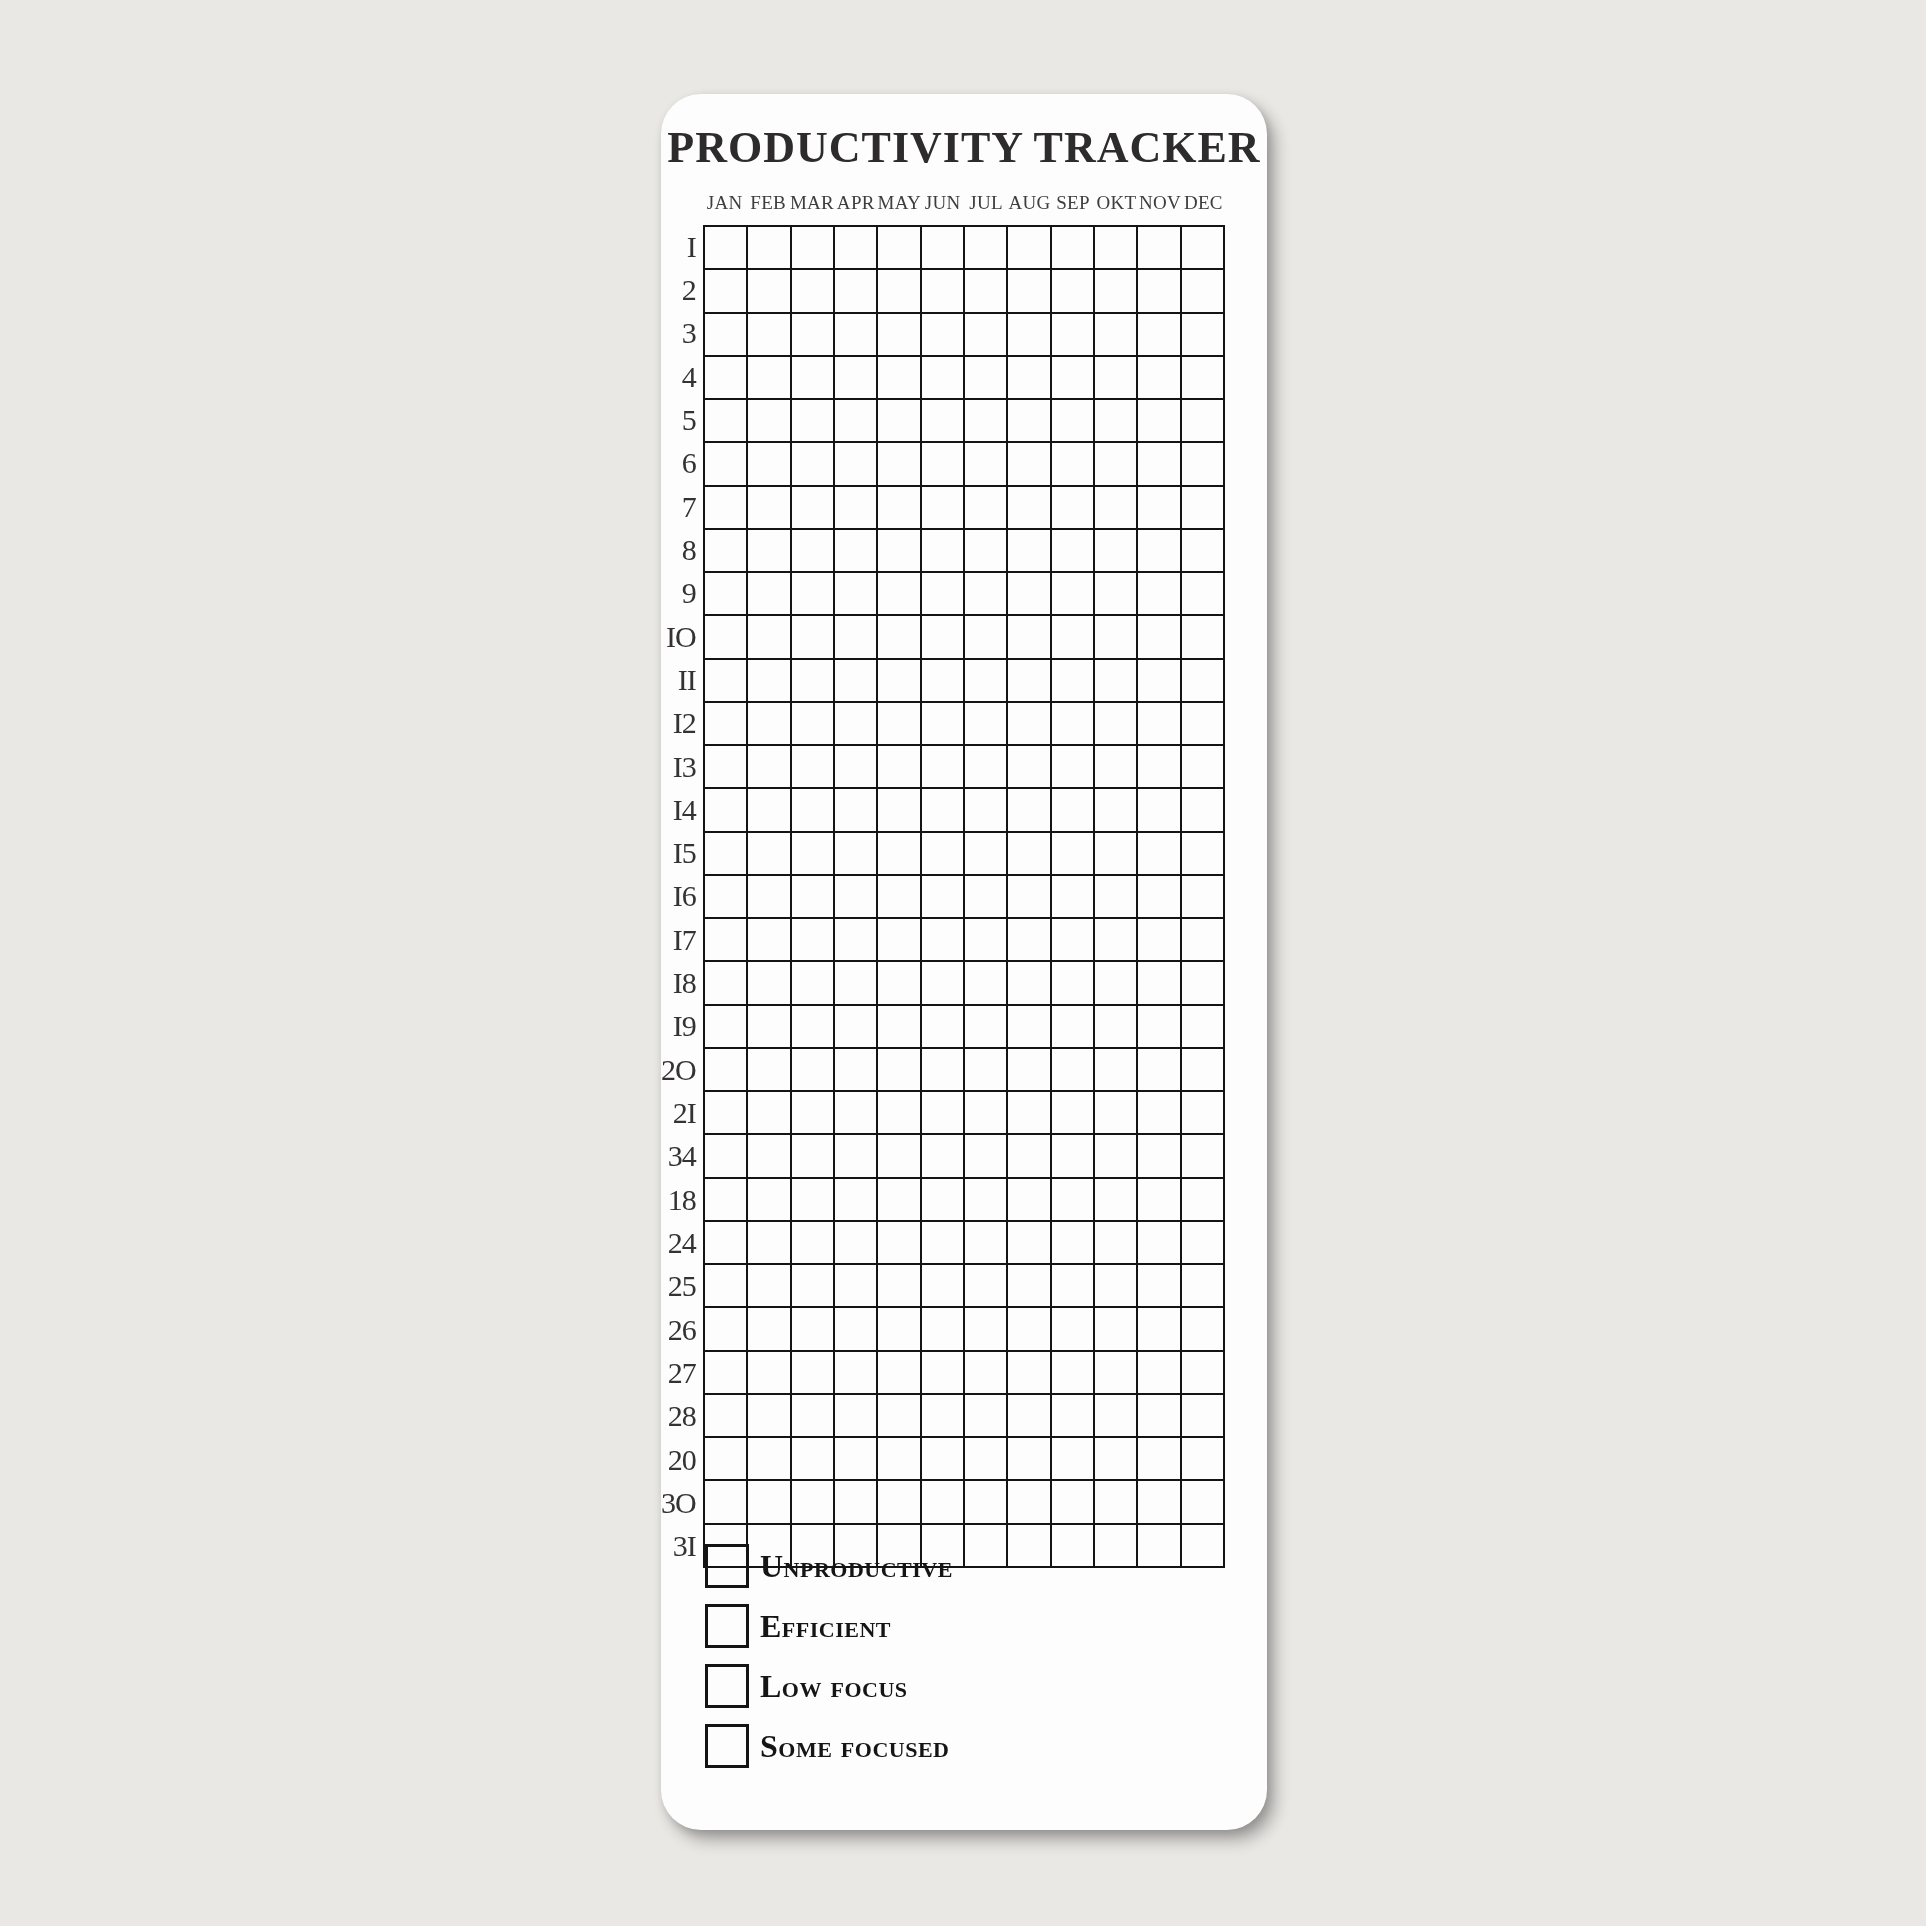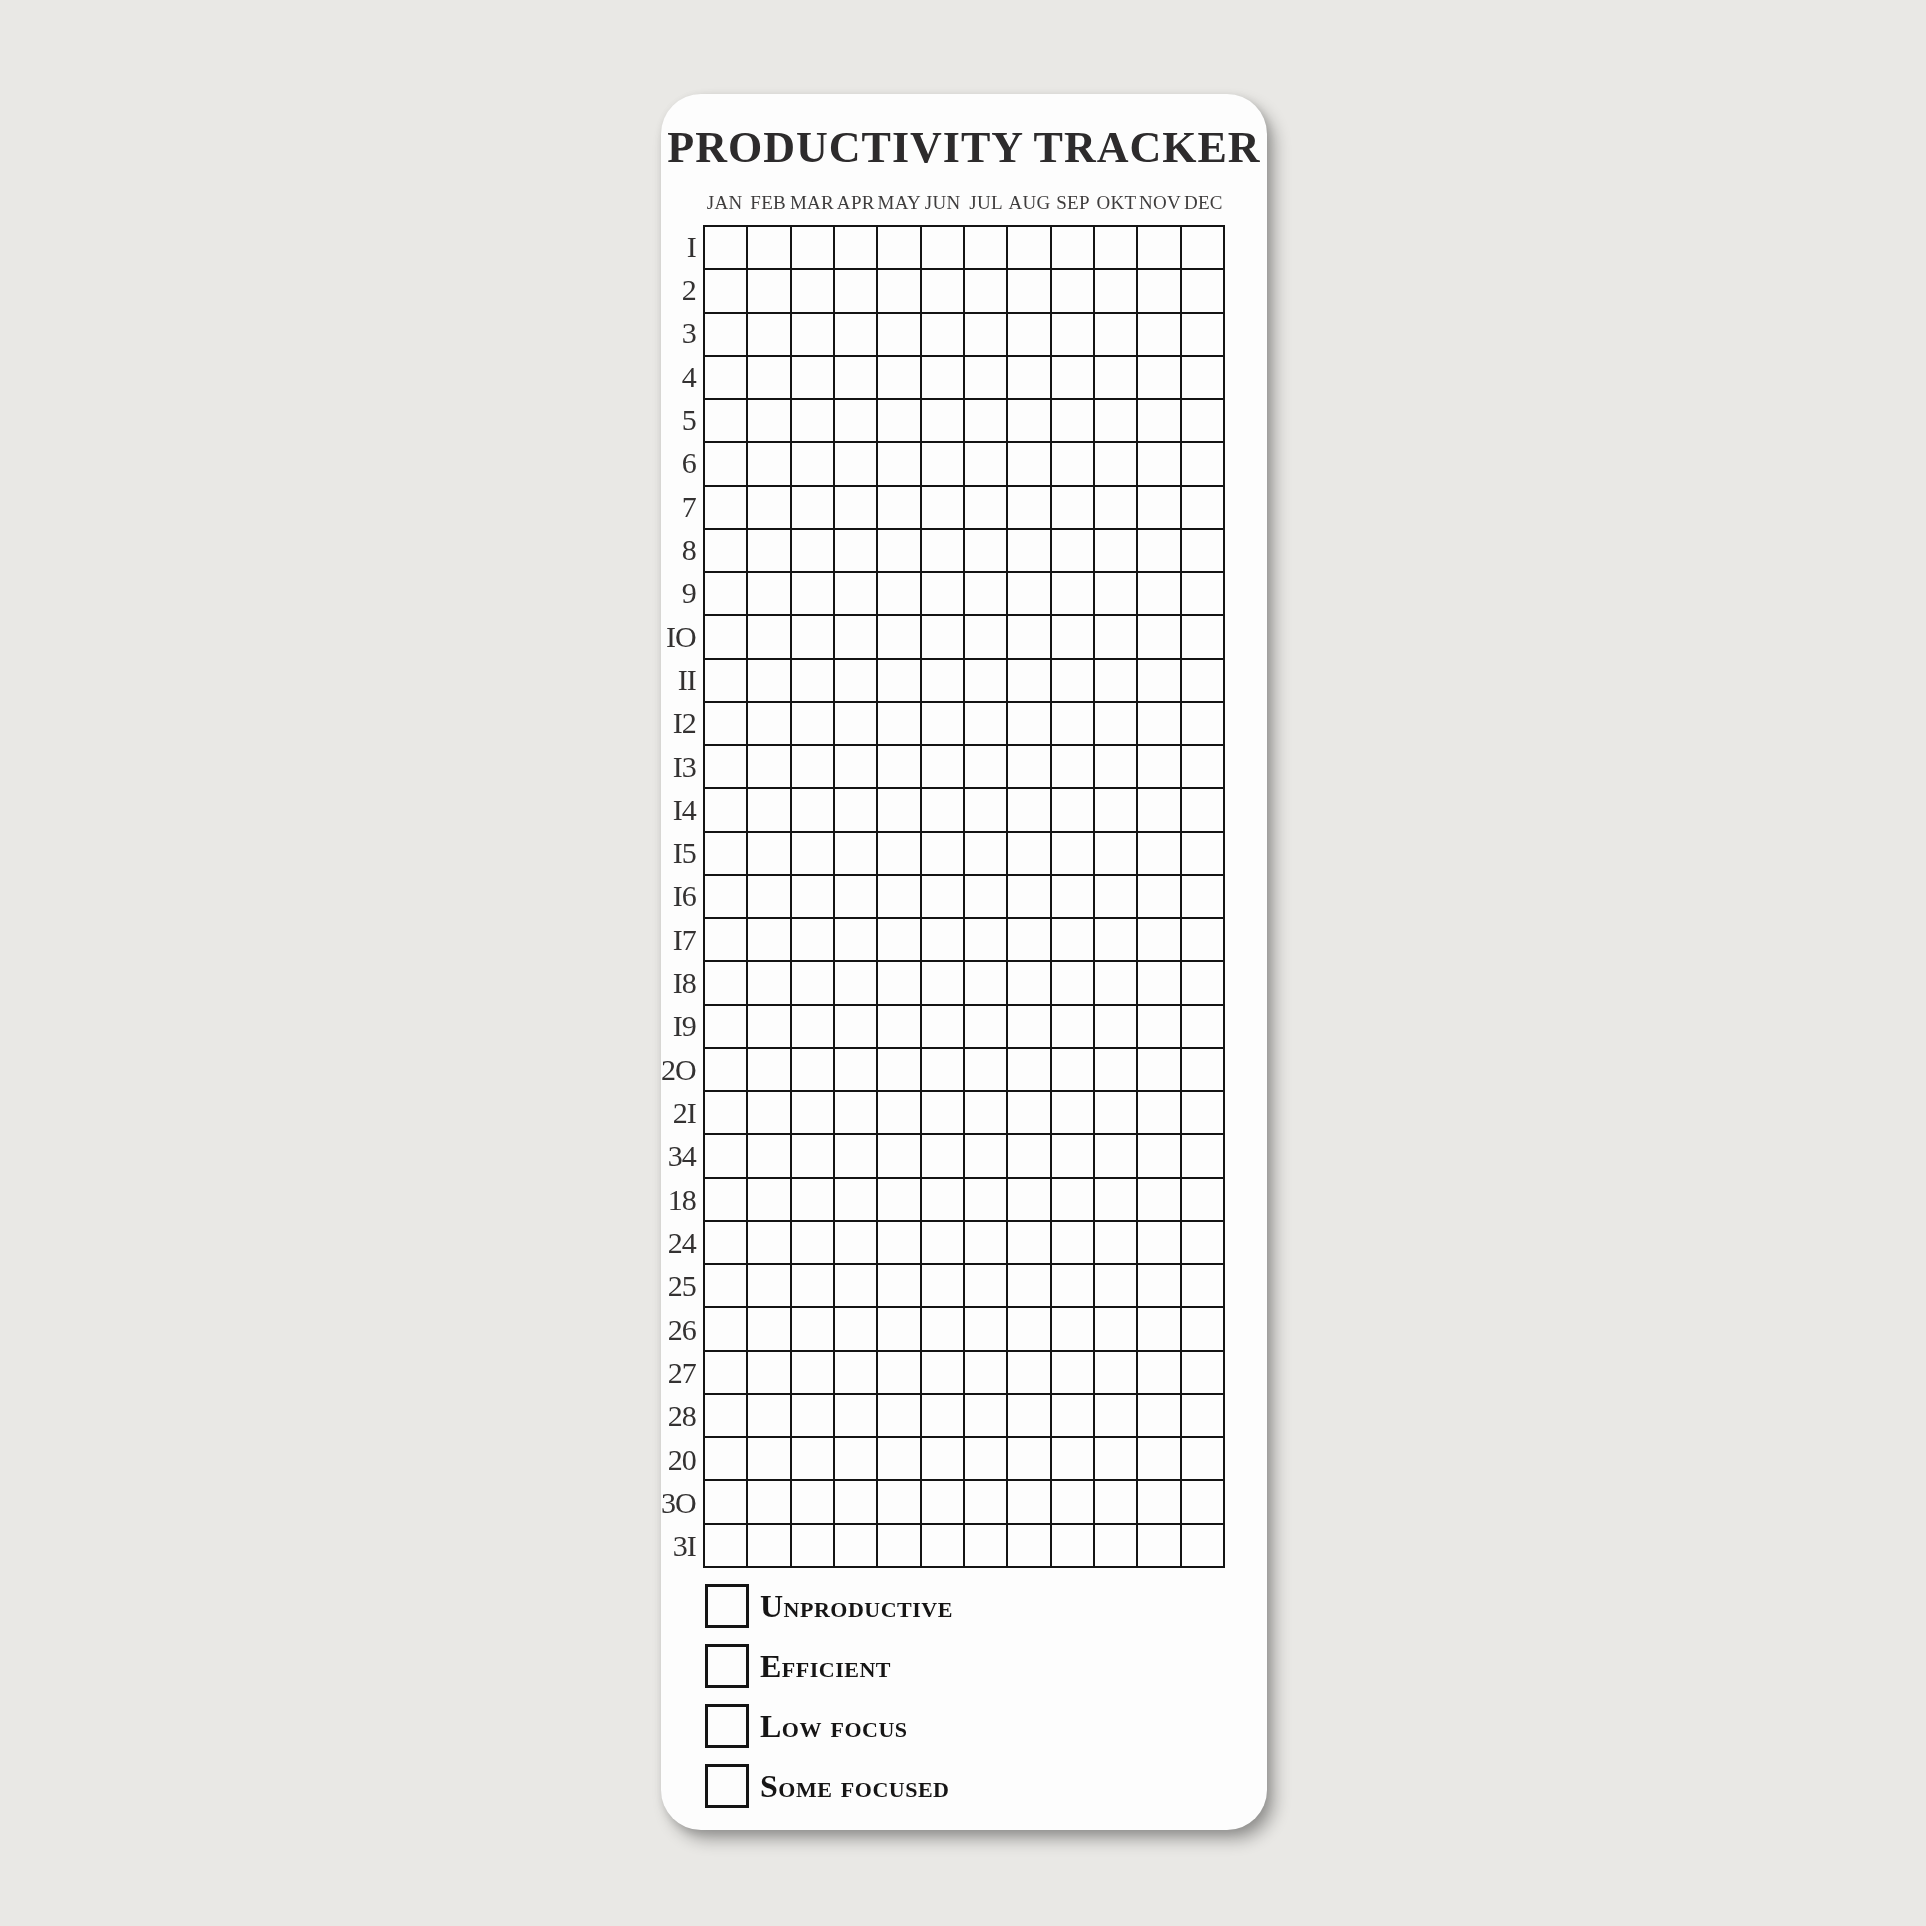--- a/index.html
+++ b/index.html
@@ -74,21 +74,21 @@
     grid-template-rows:repeat(31,1fr);
     gap:2px;
     background:var(--grid-line);
     border:2px solid var(--grid-line);
   }
   .cell{
     background:var(--card-background);
   }
   .legend-col{
     position:absolute;
-    top:1490px;
+    top:1450px;
   }
   .legend-col.left{ left:44px; width:297px; }
   .legend-col.right{ left:358px; width:224px; }
   .legend-item{
     height:44px;
     margin-bottom:16px;
     display:flex;
     align-items:center;
     gap:11px;
   }

